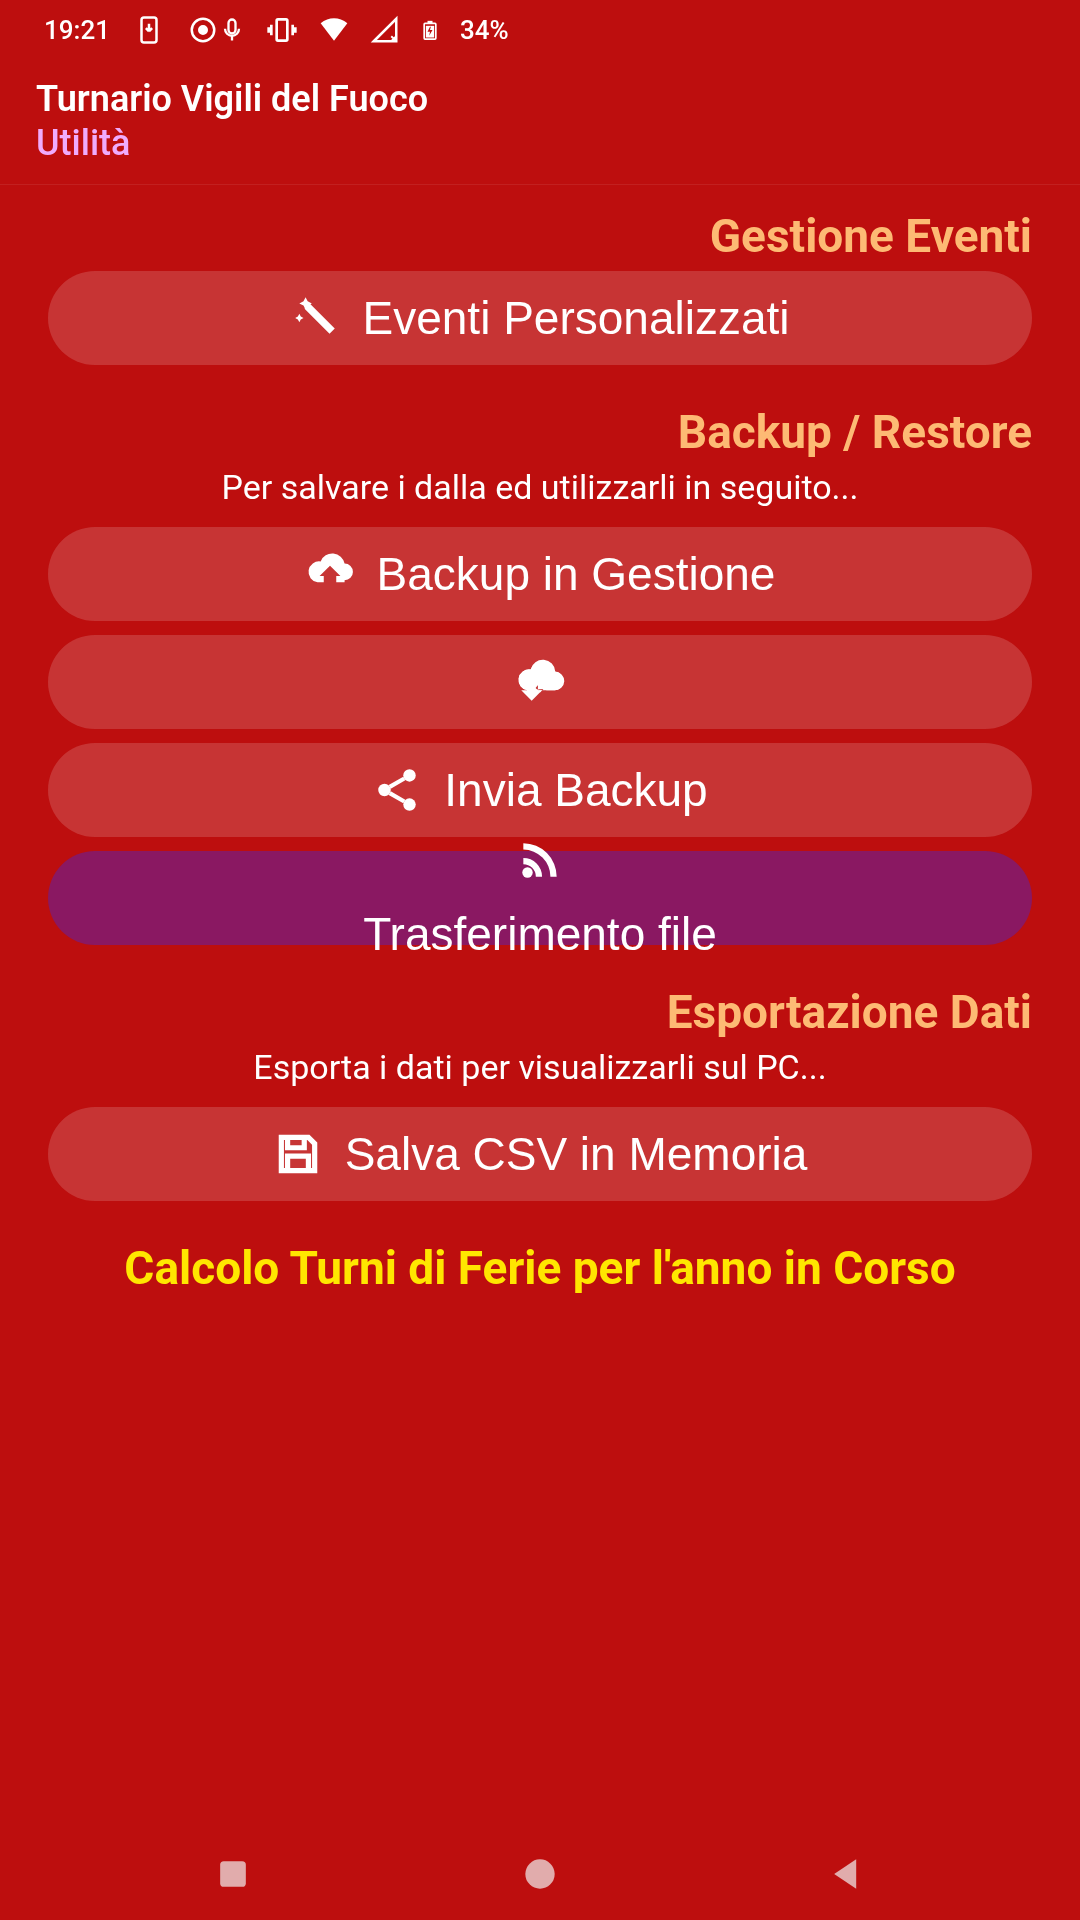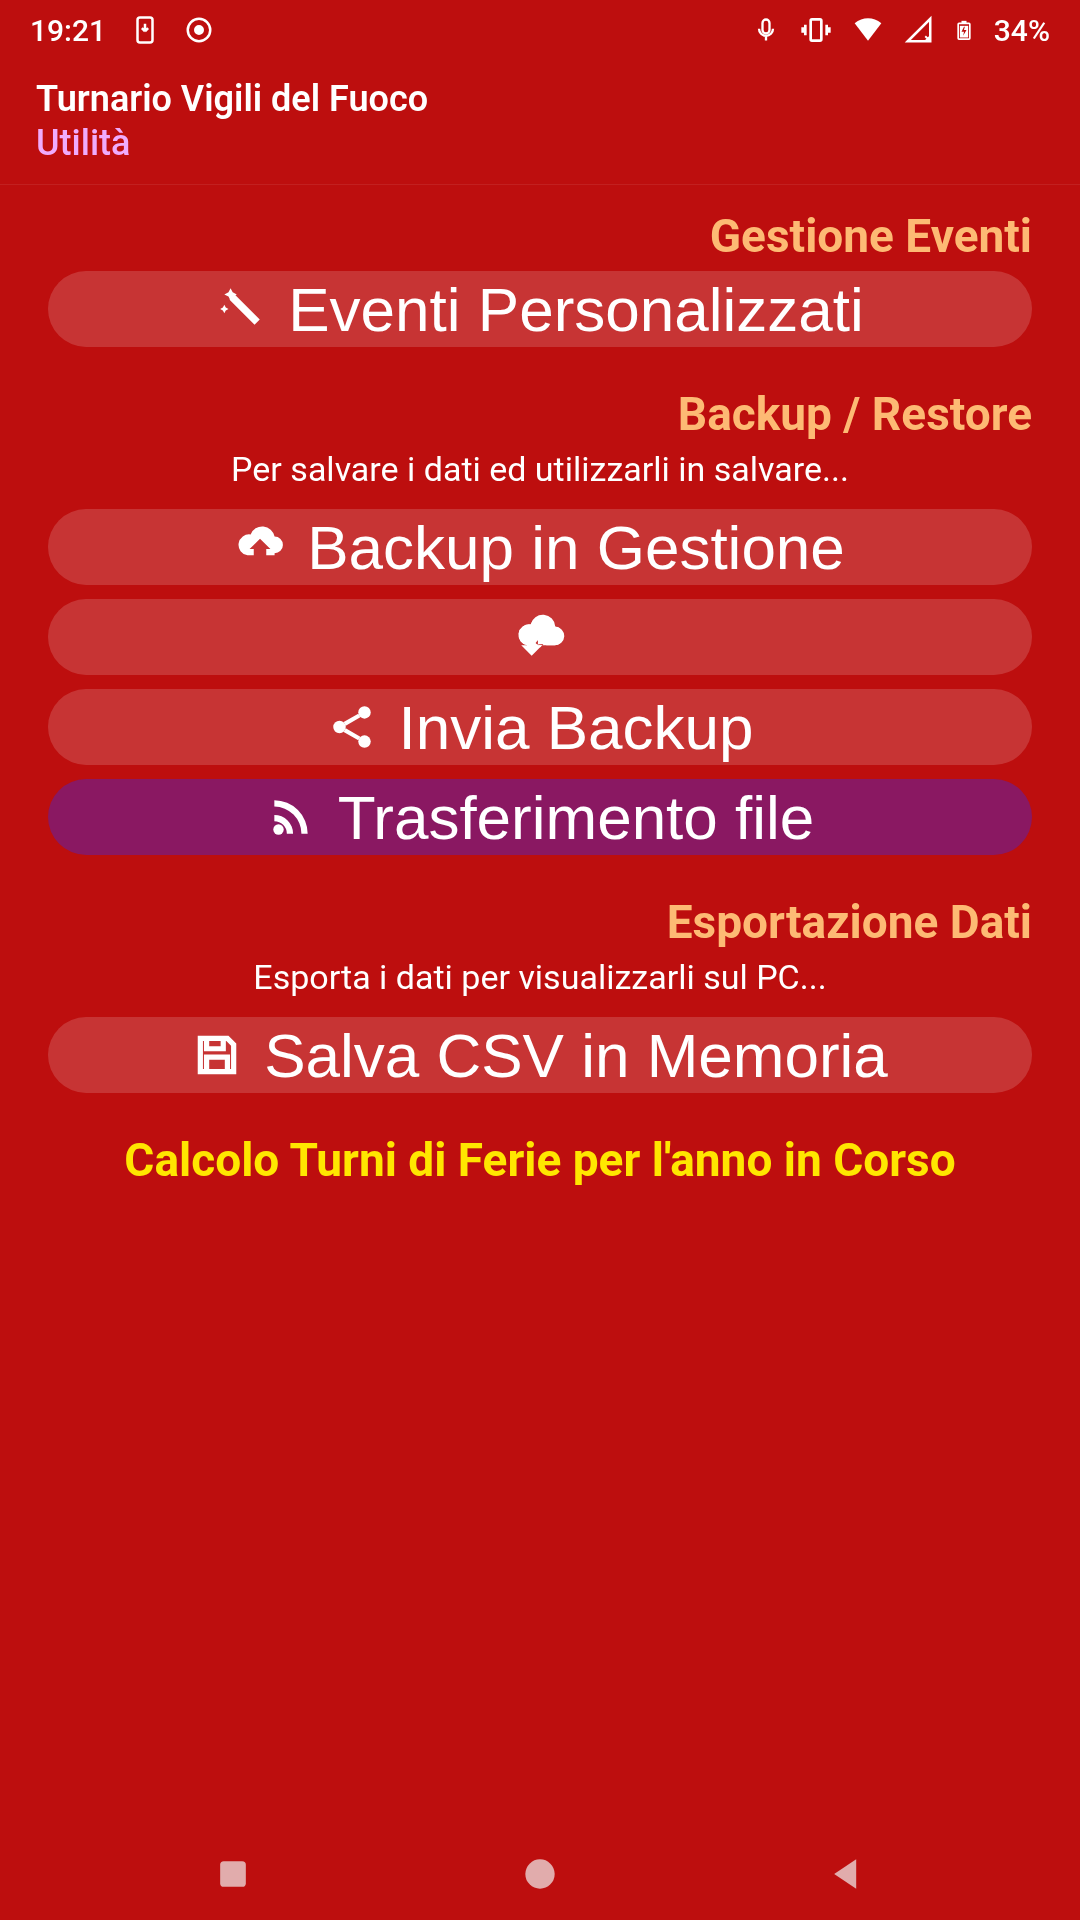--- a/index.html
+++ b/index.html
@@ -8,24 +8,24 @@
     height: 1920px;
     background: #bd0e0e;
     font-family: -apple-system, Roboto, sans-serif;
     color: #fff;
     overflow: hidden;
     position: relative;
   }
   .status-bar {
     height: 60px;
     display: flex;
-    justify-content: space-between;
+    justify-content: flex-start;
     align-items: center;
-    padding: 0 30px;
-    font-size: 30px;
+    padding: 0 44px;
+    font-size: 26px;
     font-weight: 500;
   }
   .status-left { display: flex; align-items: center; gap: 24px; }
   .status-right { display: flex; align-items: center; gap: 20px; }
   .status-icon { display: inline-flex; }
   .app-header {
     padding: 18px 36px 20px;
     border-bottom: 1px solid rgba(255,255,255,0.08);
   }
   .app-title { font-size: 36px; font-weight: 600; color: #fff; }
@@ -45,30 +45,30 @@
     font-size: 34px;
     font-weight: 400;
     margin-bottom: 20px;
   }
   .btn {
     display: flex;
     align-items: center;
     justify-content: center;
     gap: 22px;
     width: 100%;
-    height: 76px;
+    height: 94px;
     border-radius: 52px;
     background: rgba(255,255,255,0.16);
     color: #fff;
-    font-size: 62px;
+    font-size: 46px;
     font-weight: 400;
     margin-bottom: 14px;
     border: none;
   }
-  .btn.purple { background: #8a1862; }
+  .btn.purple { background: #8a1862; flex-direction: column; }
   .btn .icon { display: inline-flex; width: 50px; height: 50px; }
   .btn .icon svg { width: 100%; height: 100%; }
   .partial-title {
     text-align: center;
     color: #ffe600;
     font-size: 46px;
     font-weight: 700;
     margin-top: 30px;
     overflow: hidden;
     white-space: nowrap;
@@ -155,21 +155,21 @@
         <svg viewBox="0 0 24 24" fill="#fff">
             <path d="M7 2l1 2 2 1-2 1-1 2-1-2-2-1 2-1 1-2zM4 10l.7 1.3L6 12l-1.3.7L4 14l-.7-1.3L2 12l1.3-.7L4 10zM9 5l12 12-2.5 2.5L6.5 7.5 9 5z"></path>
           </svg>
       </span>
       <span>Eventi Personalizzati</span>
     </button>
   </div>
 
   <div class="section">
     <div class="section-title">Backup / Restore</div>
-    <div class="section-desc">Per salvare i dati ed utilizzarli in salvare...</div>
+    <div class="section-desc">Per salvare i dalla ed utilizzarli in seguito...</div>
     <button class="btn">
       <span class="icon">
         <svg viewBox="0 0 24 24" fill="#fff">
             <path d="M19 15a4 4 0 000-8 6 6 0 00-11.5-1A5 5 0 006 16h3v-3H7l5-5 5 5h-2v3h4z"></path>
           </svg>
       </span>
       <span>Backup in Gestione</span>
     </button>
     <button class="btn">
       <span class="icon">

